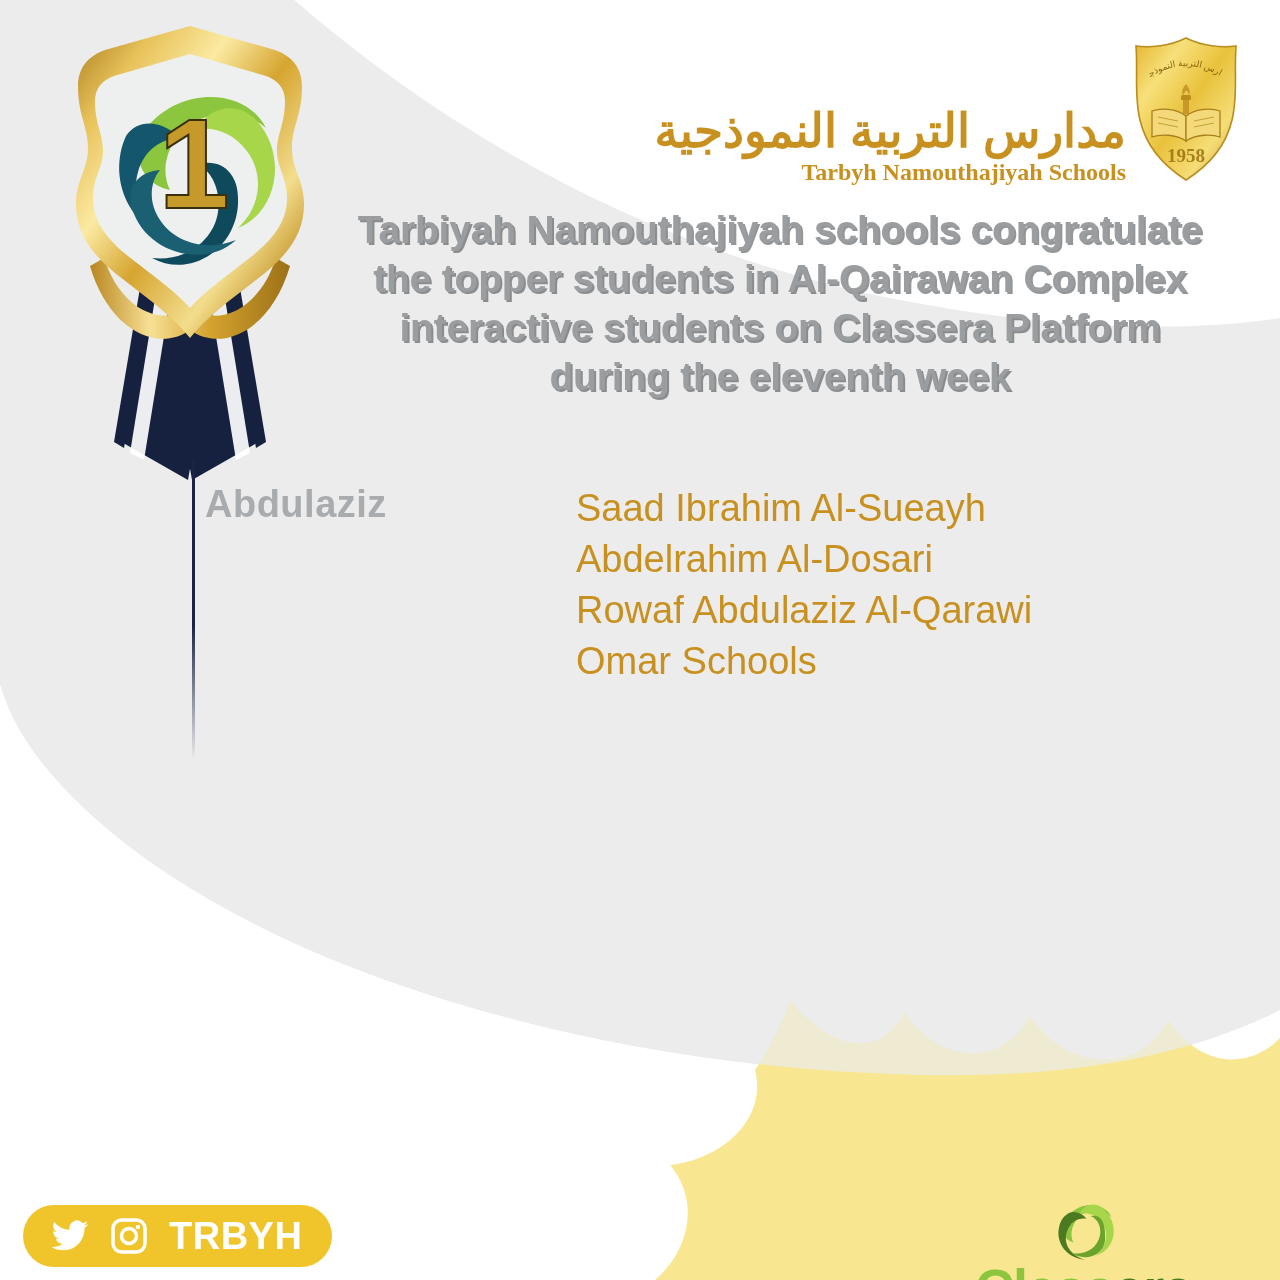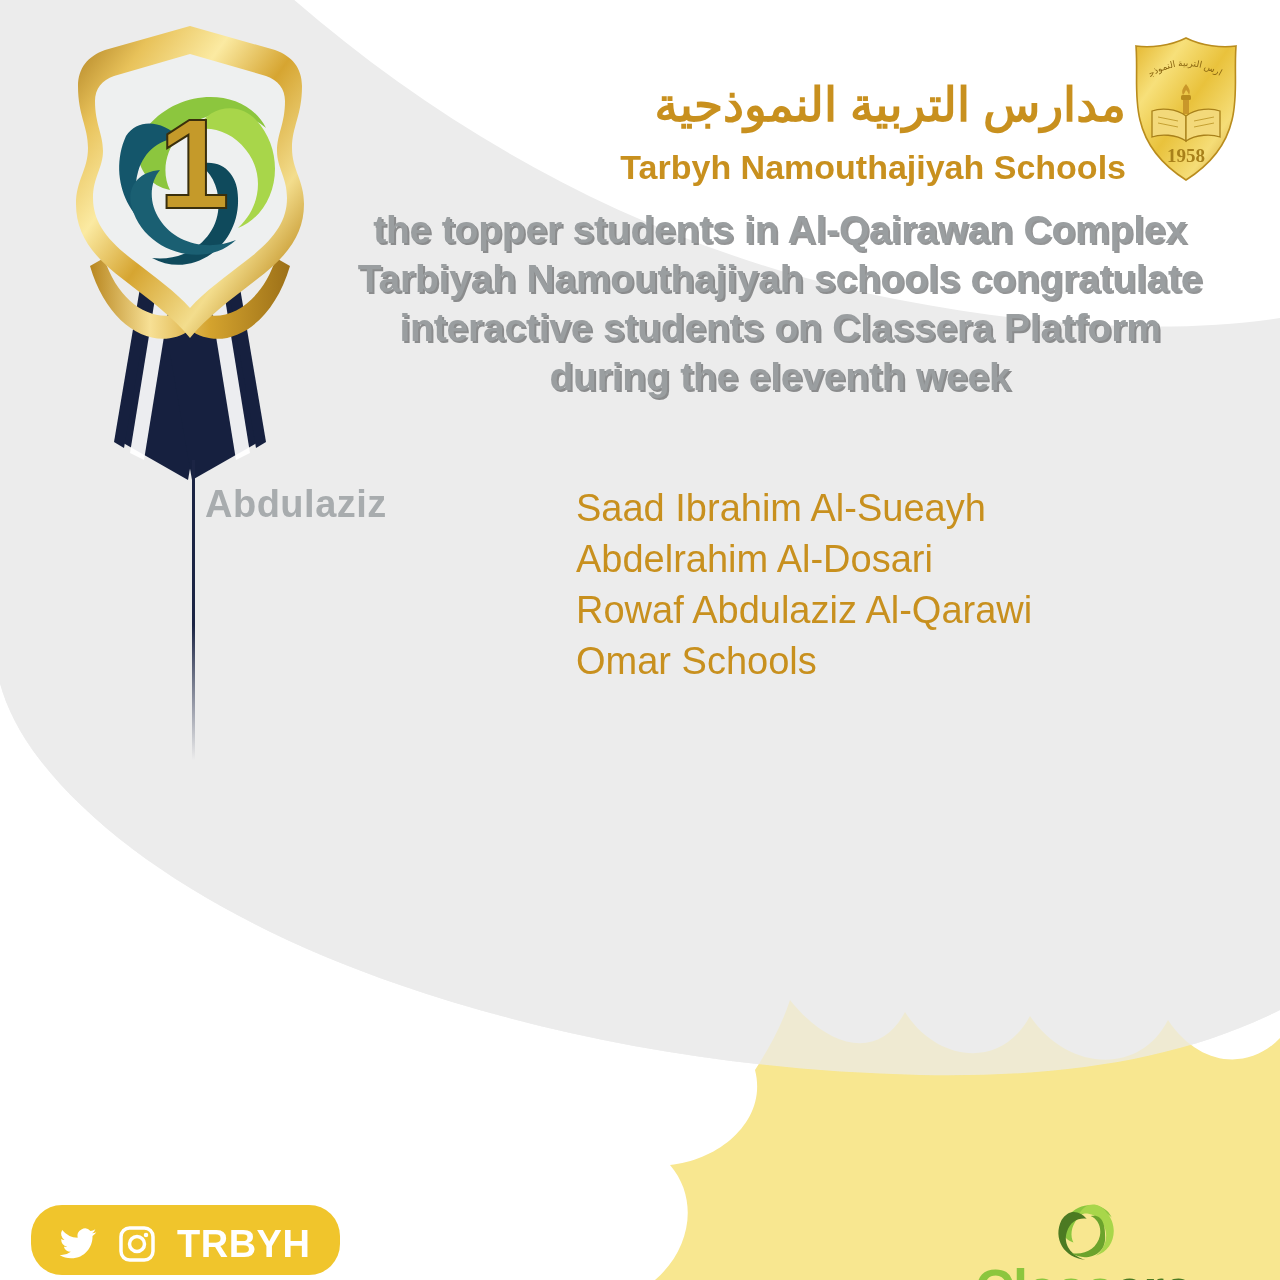--- a/index.html
+++ b/index.html
@@ -17,21 +17,21 @@
   .medal{position:absolute;left:40px;top:8px;width:300px;height:500px;}
 
   
   .brand{position:absolute;right:34px;top:34px;display:flex;align-items:flex-end;}
   .brand-text{text-align:right;line-height:1;}
   .brand-ar{
     font-size:47px;font-weight:700;color:#c8901e;letter-spacing:1px;
     direction:rtl;white-space:nowrap;
   }
   .brand-en{
-    font-size:34px;font-weight:700;color:#c8901e;margin-top:22px;white-space:nowrap;
+    font-size:24px;font-weight:700;color:#c8901e;margin-top:6px;white-space:nowrap;font-family:Liberation Serif, serif;
   }
   .emblem{width:120px;height:150px;flex:0 0 auto;}
 
   
   .headline{
     position:absolute;left:300px;top:205px;width:960px;
     text-align:center;
     font-size:39px;line-height:49px;font-weight:700;
     color:#9a9ea0;
     text-shadow:2px 2px 0 rgba(60,62,64,.55);
@@ -49,23 +49,23 @@
     font-size:38px;font-weight:700;color:#a8acae;letter-spacing:.5px;
   }
   .names{
     position:absolute;left:560px;top:483px;
     font-size:38px;line-height:51px;color:#c8901e;font-weight:400;margin-left:16px;
   }
   .names div{white-space:nowrap;}
 
   
   .social{
-    position:absolute;left:31px;top:1205px;height:62px;
+    position:absolute;left:23px;top:1205px;height:62px;
     display:flex;align-items:center;gap:16px;
-    background:#f0c52c;border-radius:31px;padding:8px 30px 0 24px;
+    background:#f0c52c;border-radius:31px;padding:0 30px 0 24px;
   }
   .social svg{display:block;}
   .social-handle{
     color:#ffffff;font-size:38px;font-weight:700;letter-spacing:.5px;line-height:1;
     margin-left:4px;
   }
 
   
   .classera{position:absolute;left:975px;top:1195px;display:flex;align-items:center;flex-direction:column;}
   .classera-word{font-size:54px;font-weight:700;line-height:1;letter-spacing:-1px;}
@@ -213,22 +213,22 @@
         <line x1="32" y1="83" x2="52" y2="87"></line>
           <line x1="32" y1="89" x2="52" y2="93"></line>
         <line x1="68" y1="87" x2="88" y2="83"></line>
           <line x1="68" y1="93" x2="88" y2="89"></line>
       </g>
       <text x="60" y="128" text-anchor="middle" font-family="Liberation Serif, serif" font-size="19" font-weight="700" fill="#a8801a">1958</text>
     </svg>
   </div>
 
   <div class="headline">
+    <div>Tarbiyah Namouthajiyah schools congratulate</div>
     <div>the topper students in Al-Qairawan Complex</div>
-    <div>Tarbiyah Namouthajiyah schools congratulate</div>
     <div>interactive students on Classera Platform</div>
     <div>during the eleventh week</div>
   </div>
 
   <div class="divider"></div>
 
   <div class="section-label">Abdulaziz</div>
 
   <div class="names">
     <div>Saad Ibrahim Al-Sueayh</div>

